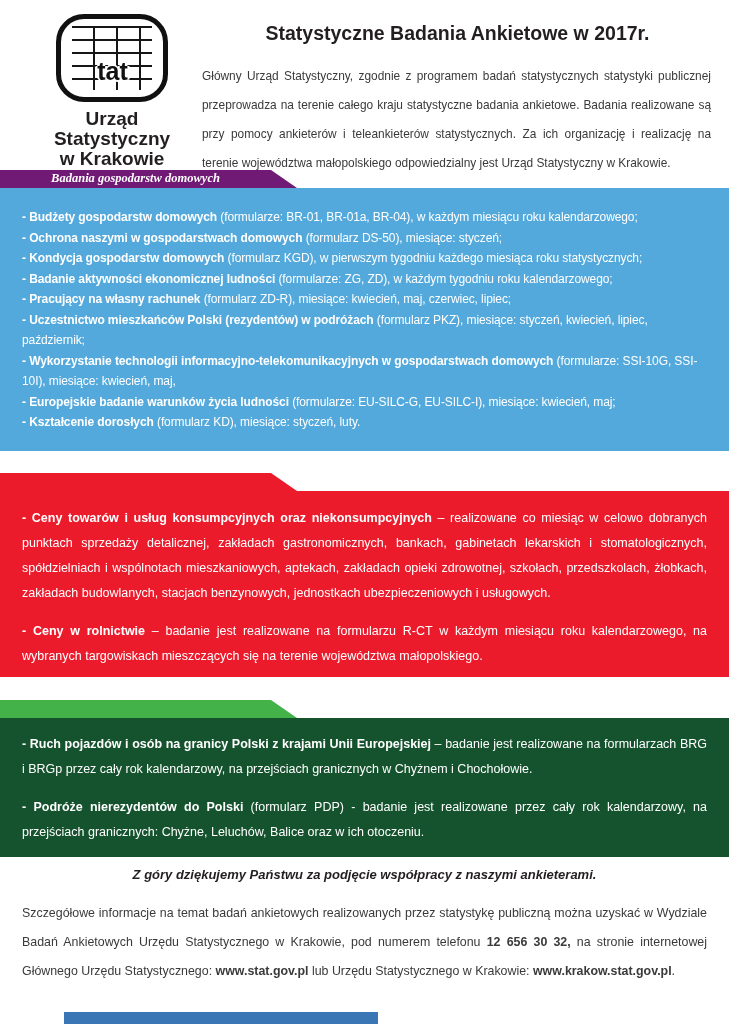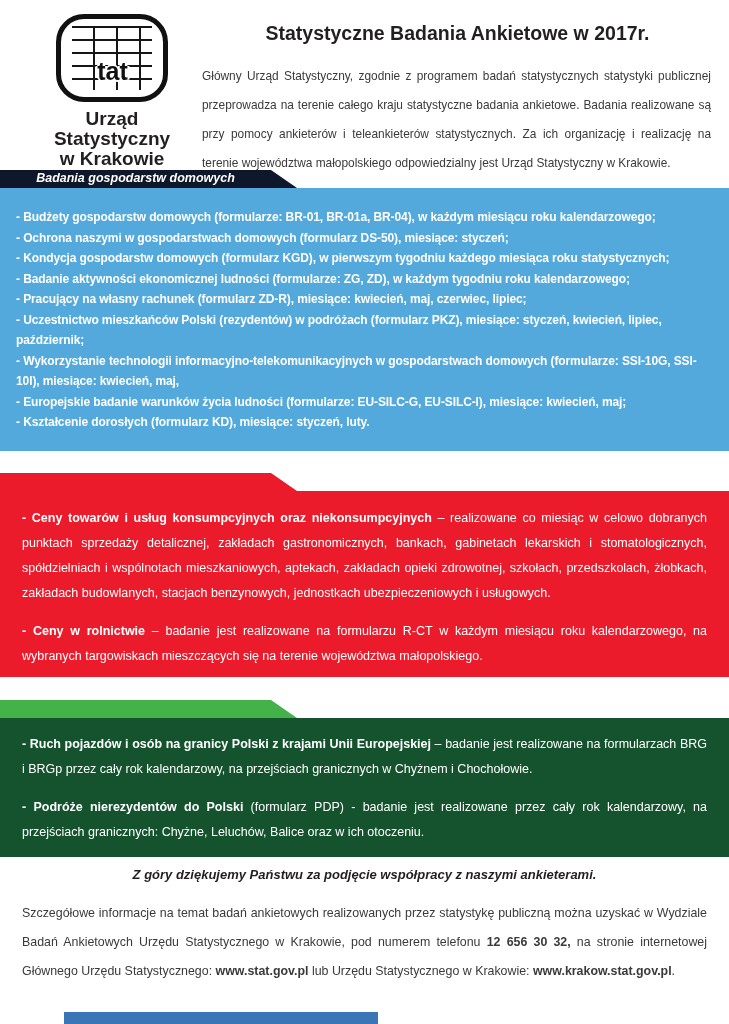--- a/index.html
+++ b/index.html
@@ -47,21 +47,21 @@
   .tab {
     position:relative; width:297px; height:18px;
     clip-path:polygon(0 0, 271px 0, 297px 18px, 0 18px);
   }
   .tab-label {
     display:block; width:271px; text-align:center;
     font-size:12.5px; font-weight:bold; font-style:italic;
     color:#ffffff; line-height:17px;
   }
   .sec-body { width:729px; color:#ffffff; overflow:hidden; }
-  .blue-body  { height:263px; padding:19px 16px 0;font-weight:bold; }
+  .blue-body  { height:263px; padding:19px 22px 0; }
   .red-body   { height:186px; padding:15px 22px 0; }
   .green-body { height:139px; padding:14px 22px 0; }
   .item { font-size:12px; line-height:20.5px; letter-spacing:-0.1px; }
   .para { font-size:12.5px; line-height:25px; text-align:justify; }
   .para + .para { margin-top:13px; }
   .gap22 { margin-top:22px; }
   .gap23 { margin-top:23px; }
   
   .thanks {
     margin:10px 22px 0; text-align:center;
@@ -89,21 +89,21 @@
       <div class="org">
         <div>Urząd Statystyczny</div>
         <div>w Krakowie</div>
       </div>
     </div>
     <h1 class="title">Statystyczne Badania Ankietowe w 2017r.</h1>
     <p class="intro">Główny Urząd Statystyczny, zgodnie z programem badań statystycznych statystyki publicznej przeprowadza na terenie całego kraju statystyczne badania ankietowe. Badania realizowane są przy pomocy ankieterów i teleankieterów statystycznych. Za ich organizację i realizację na terenie województwa małopolskiego odpowiedzialny jest Urząd Statystyczny w Krakowie.</p>
   </div>
 
   <div class="block">
-    <div class="tab" style="background-color: #0f172a;">
+    <div class="tab" style="background-color: #701a75; font-family: Liberation Serif, serif;">
       <span class="tab-label">Badania gospodarstw domowych</span>
     </div>
     <div class="sec-body blue-body" style="background-color: rgb(84, 169, 220);">
       <div class="item"><b>- Budżety gospodarstw domowych</b><span> (formularze: BR-01, BR-01a, BR-04), w każdym miesiącu roku kalendarzowego;</span></div>
       <div class="item"><b>- Ochrona naszymi w gospodarstwach domowych</b><span> (formularz DS-50), miesiące: styczeń;</span></div>
       <div class="item"><b>- Kondycja gospodarstw domowych</b><span> (formularz KGD), w pierwszym tygodniu każdego miesiąca roku statystycznych;</span></div>
       <div class="item"><b>- Badanie aktywności ekonomicznej ludności</b><span> (formularze: ZG, ZD), w każdym tygodniu roku kalendarzowego;</span></div>
       <div class="item"><b>- Pracujący na własny rachunek</b><span> (formularz ZD-R), miesiące: kwiecień, maj, czerwiec, lipiec;</span></div>
       <div class="item"><b>- Uczestnictwo mieszkańców Polski (rezydentów) w podróżach</b><span> (formularz PKZ), miesiące: styczeń, kwiecień, lipiec, październik;</span></div>
       <div class="item"><b>- Wykorzystanie technologii informacyjno-telekomunikacyjnych w gospodarstwach domowych</b><span> (formularze: SSI-10G, SSI-10I), miesiące: kwiecień, maj,</span></div>

